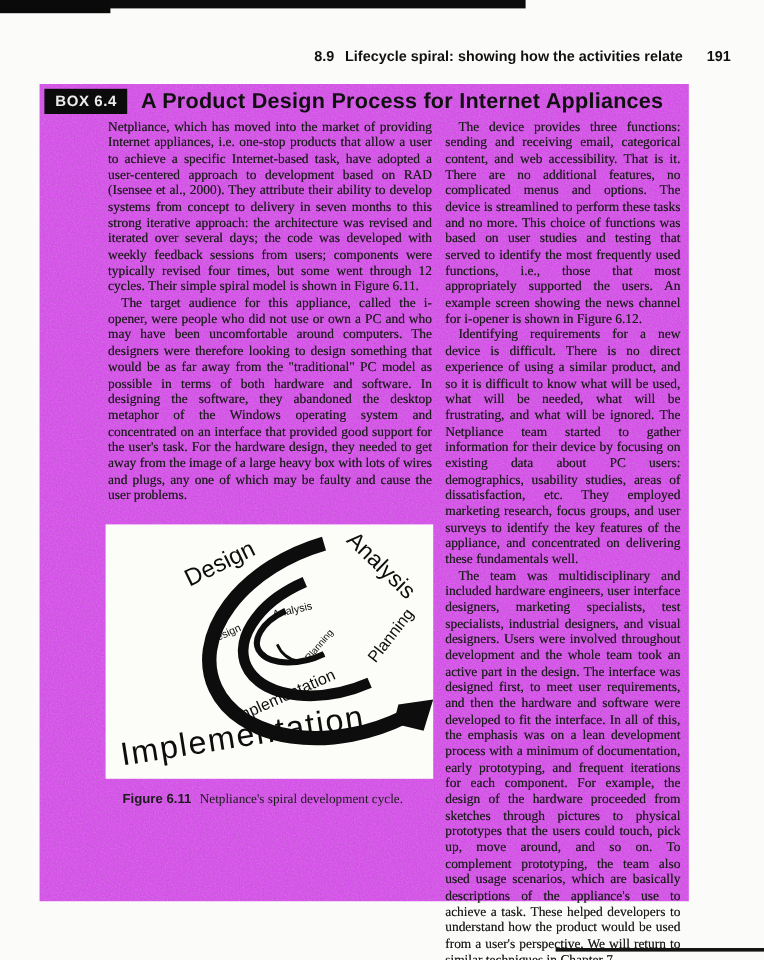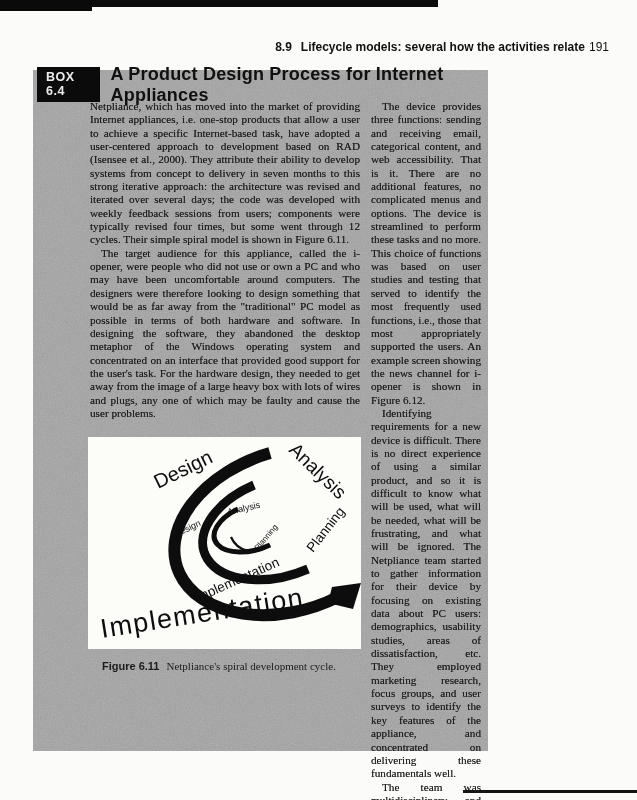--- a/index.html
+++ b/index.html
@@ -20,27 +20,27 @@
 
   
   .running-header {
     position: absolute; top: 40px; right: 28px;
     font-family: "Liberation Sans", sans-serif;
     font-size: 12px; color: #111;
     white-space: nowrap;
   }
   .running-header .sec { font-weight: 700; margin-right: 9px; }
   .running-header .ht  { font-weight: 600; }
-  .running-header .pn  { font-weight: 400; margin-left: 4px; }
+  .running-header .pn  { font-weight: 700; margin-left: 20px; }
 
   
   .box {
     position: absolute; left: 33px; top: 70px;
-    width: 455px; height: 681px;
-    background: #a3a3a3;
+    width: 541px; height: 681px;
+    background: #d946ef;
   }
   .box-noise {
     position: absolute; inset: 0; width: 100%; height: 100%;
     opacity: 0.55; pointer-events: none;
   }
   .box-inner { position: relative; z-index: 1; height: 100%; }
 
   .box-header {
     display: flex; align-items: center;
     padding: 3px 0 0 4px; height: 26px;
@@ -86,21 +86,21 @@
 </style>
 </head>
 <body>
 
 <div>
 
   <div class="scan-bar-top"></div>
   <div class="scan-bar-top-thick"></div>
 
   <div class="running-header">
-    <span class="sec">8.9</span><span class="ht">Lifecycle models: several how the activities relate</span><span class="pn">191</span>
+    <span class="sec">8.9</span><span class="ht">Lifecycle spiral: showing how the activities relate</span><span class="pn">191</span>
   </div>
 
   <div class="box">
     <svg class="box-noise" xmlns="http://www.w3.org/2000/svg">
       <filter id="grain">
         <feTurbulence type="fractalNoise" baseFrequency="0.8" numOctaves="2" seed="7" stitchTiles="stitch"></feTurbulence>
         <feColorMatrix type="saturate" values="0"></feColorMatrix>
         <feComponentTransfer>
             <feFuncA type="linear" slope="0.6" intercept="0"></feFuncA>
           </feComponentTransfer>

